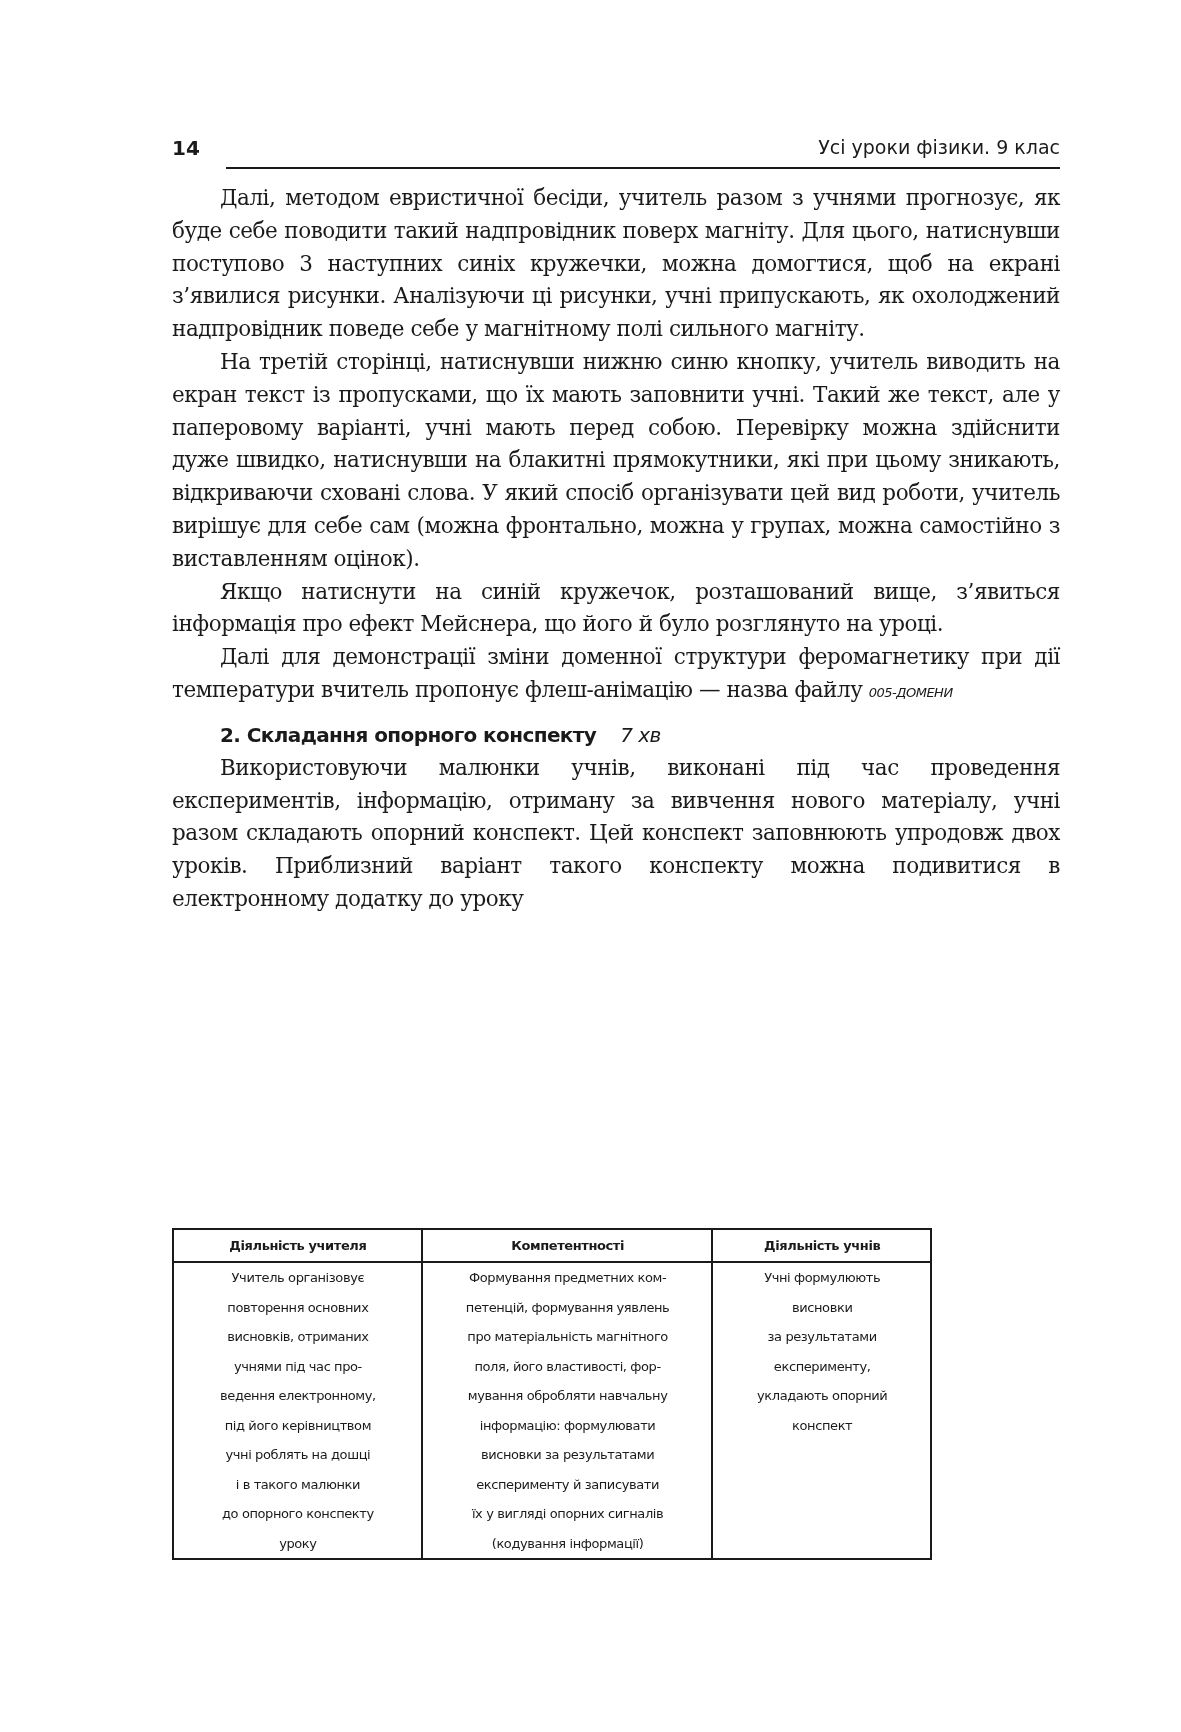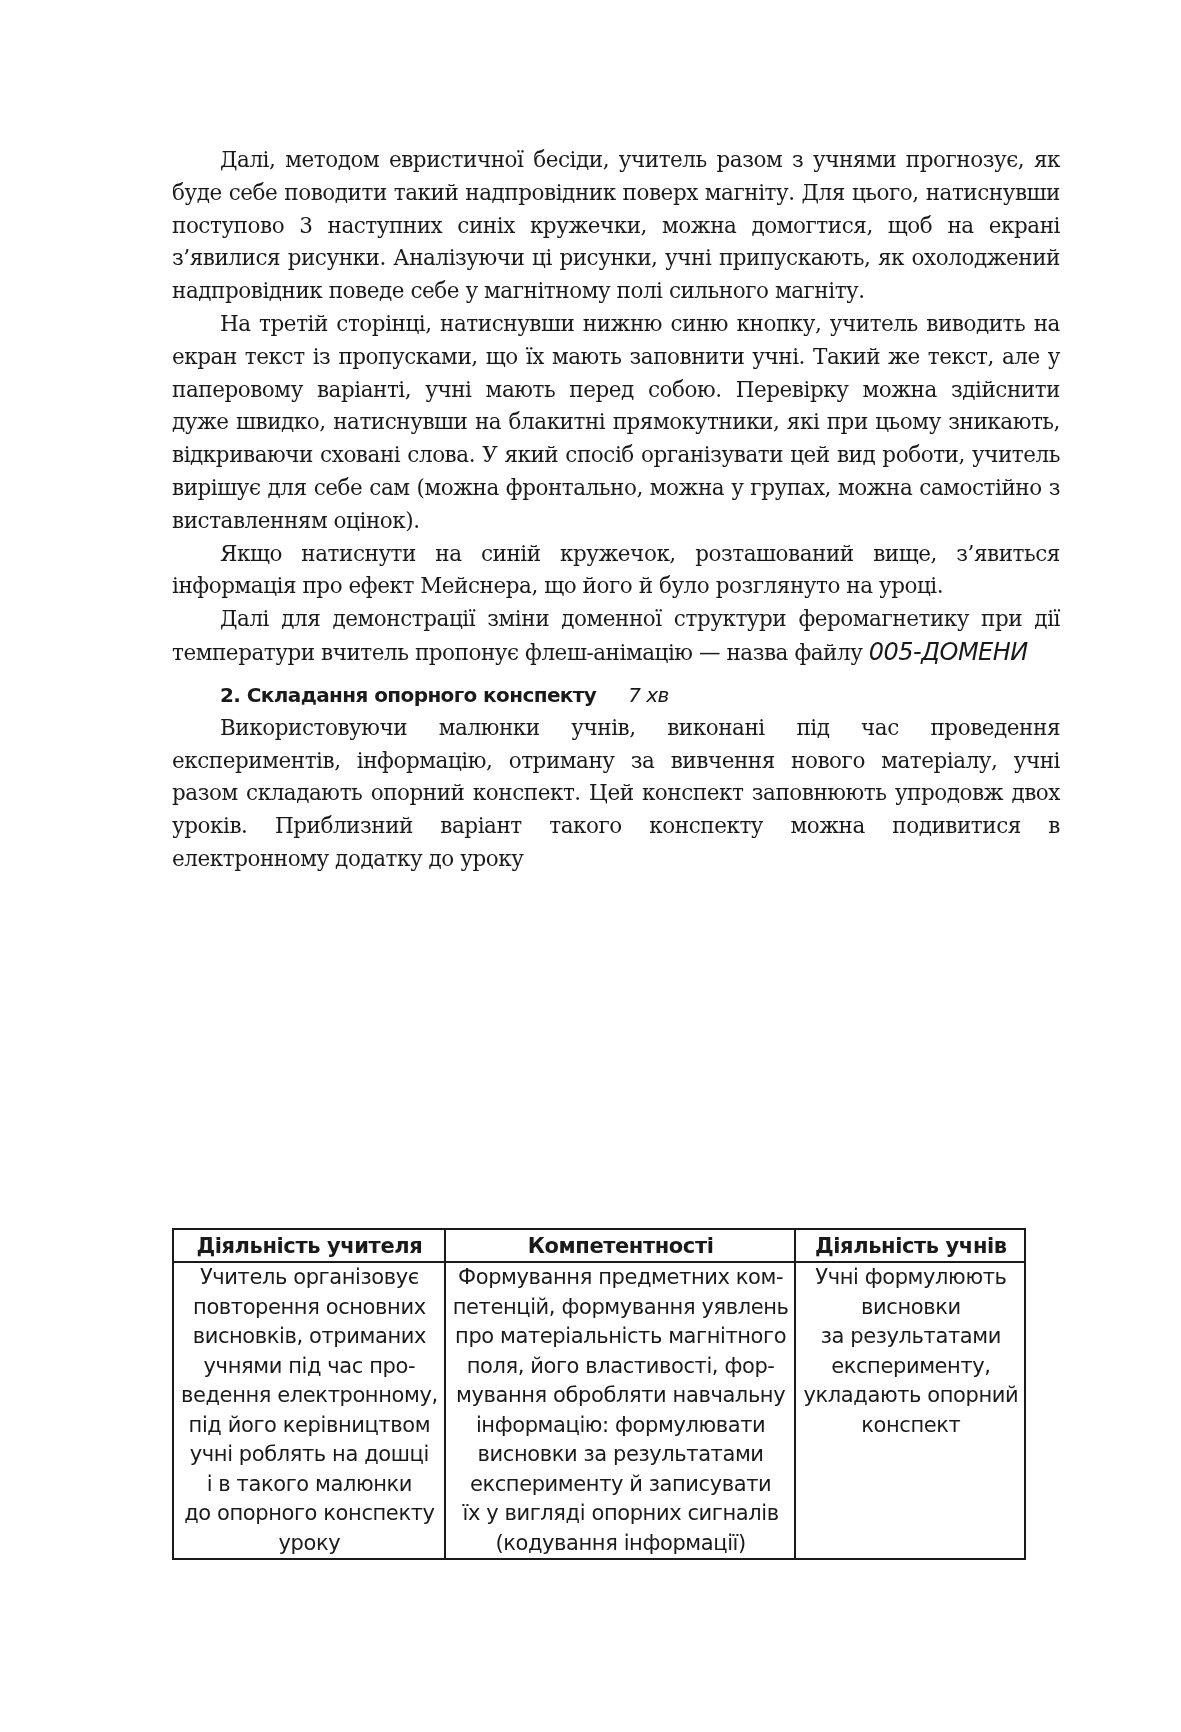--- a/index.html
+++ b/index.html
@@ -6,34 +6,39 @@
   body { width: 1181px; height: 1732px; position: relative; overflow: hidden; color: #1a1a1a; }
   .page { position: absolute; left: 172px; top: 130px; width: 888px; }
   .running-head { position: relative; height: 38px; font-family: "DejaVu Sans", sans-serif; font-size: 19px; }
   .page-num { position: absolute; left: 0; top: 6px; font-weight: bold; font-size: 20px; }
   .book-title { position: absolute; right: 0; top: 6px; }
   .head-rule { position: absolute; left: 54px; right: 0; top: 37px; height: 0; border-top: 2.5px solid #1a1a1a; }
   .body-text { margin-top: 14px; font-family: "DejaVu Serif", serif; font-size: 21.5px; line-height: 32.8px; text-align: justify; letter-spacing: -0.45px; }
   .body-text p { margin: 0; text-indent: 0; hyphens: manual; }
   .body-text p.indent { text-indent: 48px; }
   .ital { font-style: italic; }
-  .sans-ital { font-family: "DejaVu Sans", sans-serif; font-style: italic; font-size: 24px; letter-spacing: -0.5px; }
+  .sans-ital { font-family: "DejaVu Sans", sans-serif; font-style: italic; font-size: 13px; letter-spacing: -0.5px; }
   .section-heading { margin: 10px 0 2px 48px; font-family: "DejaVu Sans", sans-serif; font-size: 20px; line-height: 30px; letter-spacing: -0.6px; }
   .section-heading .h-title { font-weight: bold; }
-  .section-heading .h-time { font-style: italic; margin-left: 32px; }
-  table.konspekt { position: absolute; left: 0; top: 1098px; width: 760px; border-collapse: collapse; font-family: "DejaVu Sans", sans-serif; font-size: 21px; line-height: 29.5px; letter-spacing: -0.4px; }
+  .section-heading .h-time { font-style: italic; margin-left: 24px; }
+  table.konspekt { position: absolute; left: 0; top: 1098px; width: 760px; border-collapse: collapse; font-family: "DejaVu Sans", sans-serif; font-size: 13px; line-height: 29.5px; letter-spacing: -0.4px; }
   table.konspekt th, table.konspekt td { border: 2px solid #1a1a1a; vertical-align: top; padding: 0 6px 0 7px; text-align: center; }
   table.konspekt th { font-weight: bold; text-align: center; line-height: 30px; padding-top: 1px; }
   .col1 { width: 295px; } .col2 { width: 332px; border-radius: 9px; } .col3 { width: 261px; }
   .cell-line { display: block; white-space: nowrap; }
 </style>
 </head>
 <body>
 
 <div class="page">
+  <div class="running-head">
+    <span class="page-num">14</span>
+    <span class="book-title">Усі уроки фізики. 9 клас</span>
+    <div class="head-rule"></div>
+  </div>
 
   <div class="body-text">
     <div id="paras-before">
         <p class="indent"><span>Далі, методом евристичної бесіди, учитель разом з учнями про­гнозує, як буде себе поводити такий надпровідник поверх магніту. Для цього, натиснувши поступово 3 наступних синіх кружечки, можна домогтися, щоб на екрані з’явилися рисунки. Аналізуючи ці рисунки, учні припускають, як охолоджений надпровідник поведе себе у магнітному полі  сильного магніту.</span></p>
         <p class="indent"><span>На третій сторінці, натиснувши нижню синю кнопку, учитель виводить на екран текст із пропусками, що їх мають заповнити учні. Такий же текст, але  у паперовому варіанті, учні мають пе­ред собою. Перевірку можна здійснити дуже швидко, натиснувши на блакитні прямокутники, які при цьому зникають, відкриваючи сховані слова. У який спосіб організувати цей вид роботи, учитель вирішує для себе сам (можна фронтально, можна у групах, можна самостійно з виставленням оцінок).</span></p>
         <p class="indent"><span>Якщо натиснути на синій кружечок, розташований вище, з’я­виться інформація про ефект Мейснера, що його й було розглянуто на уроці.</span></p>
         <p class="indent"><span>Далі для демонстрації зміни доменної структури феромагнети­ку при дії температури вчитель пропонує  флеш-анімацію — назва файлу </span><span class="sans-ital">005-ДОМЕНИ</span></p>
       </div>
     <div class="section-heading">
       <span class="h-title">2. Складання опорного конспекту</span><span class="h-time">7 хв</span>

